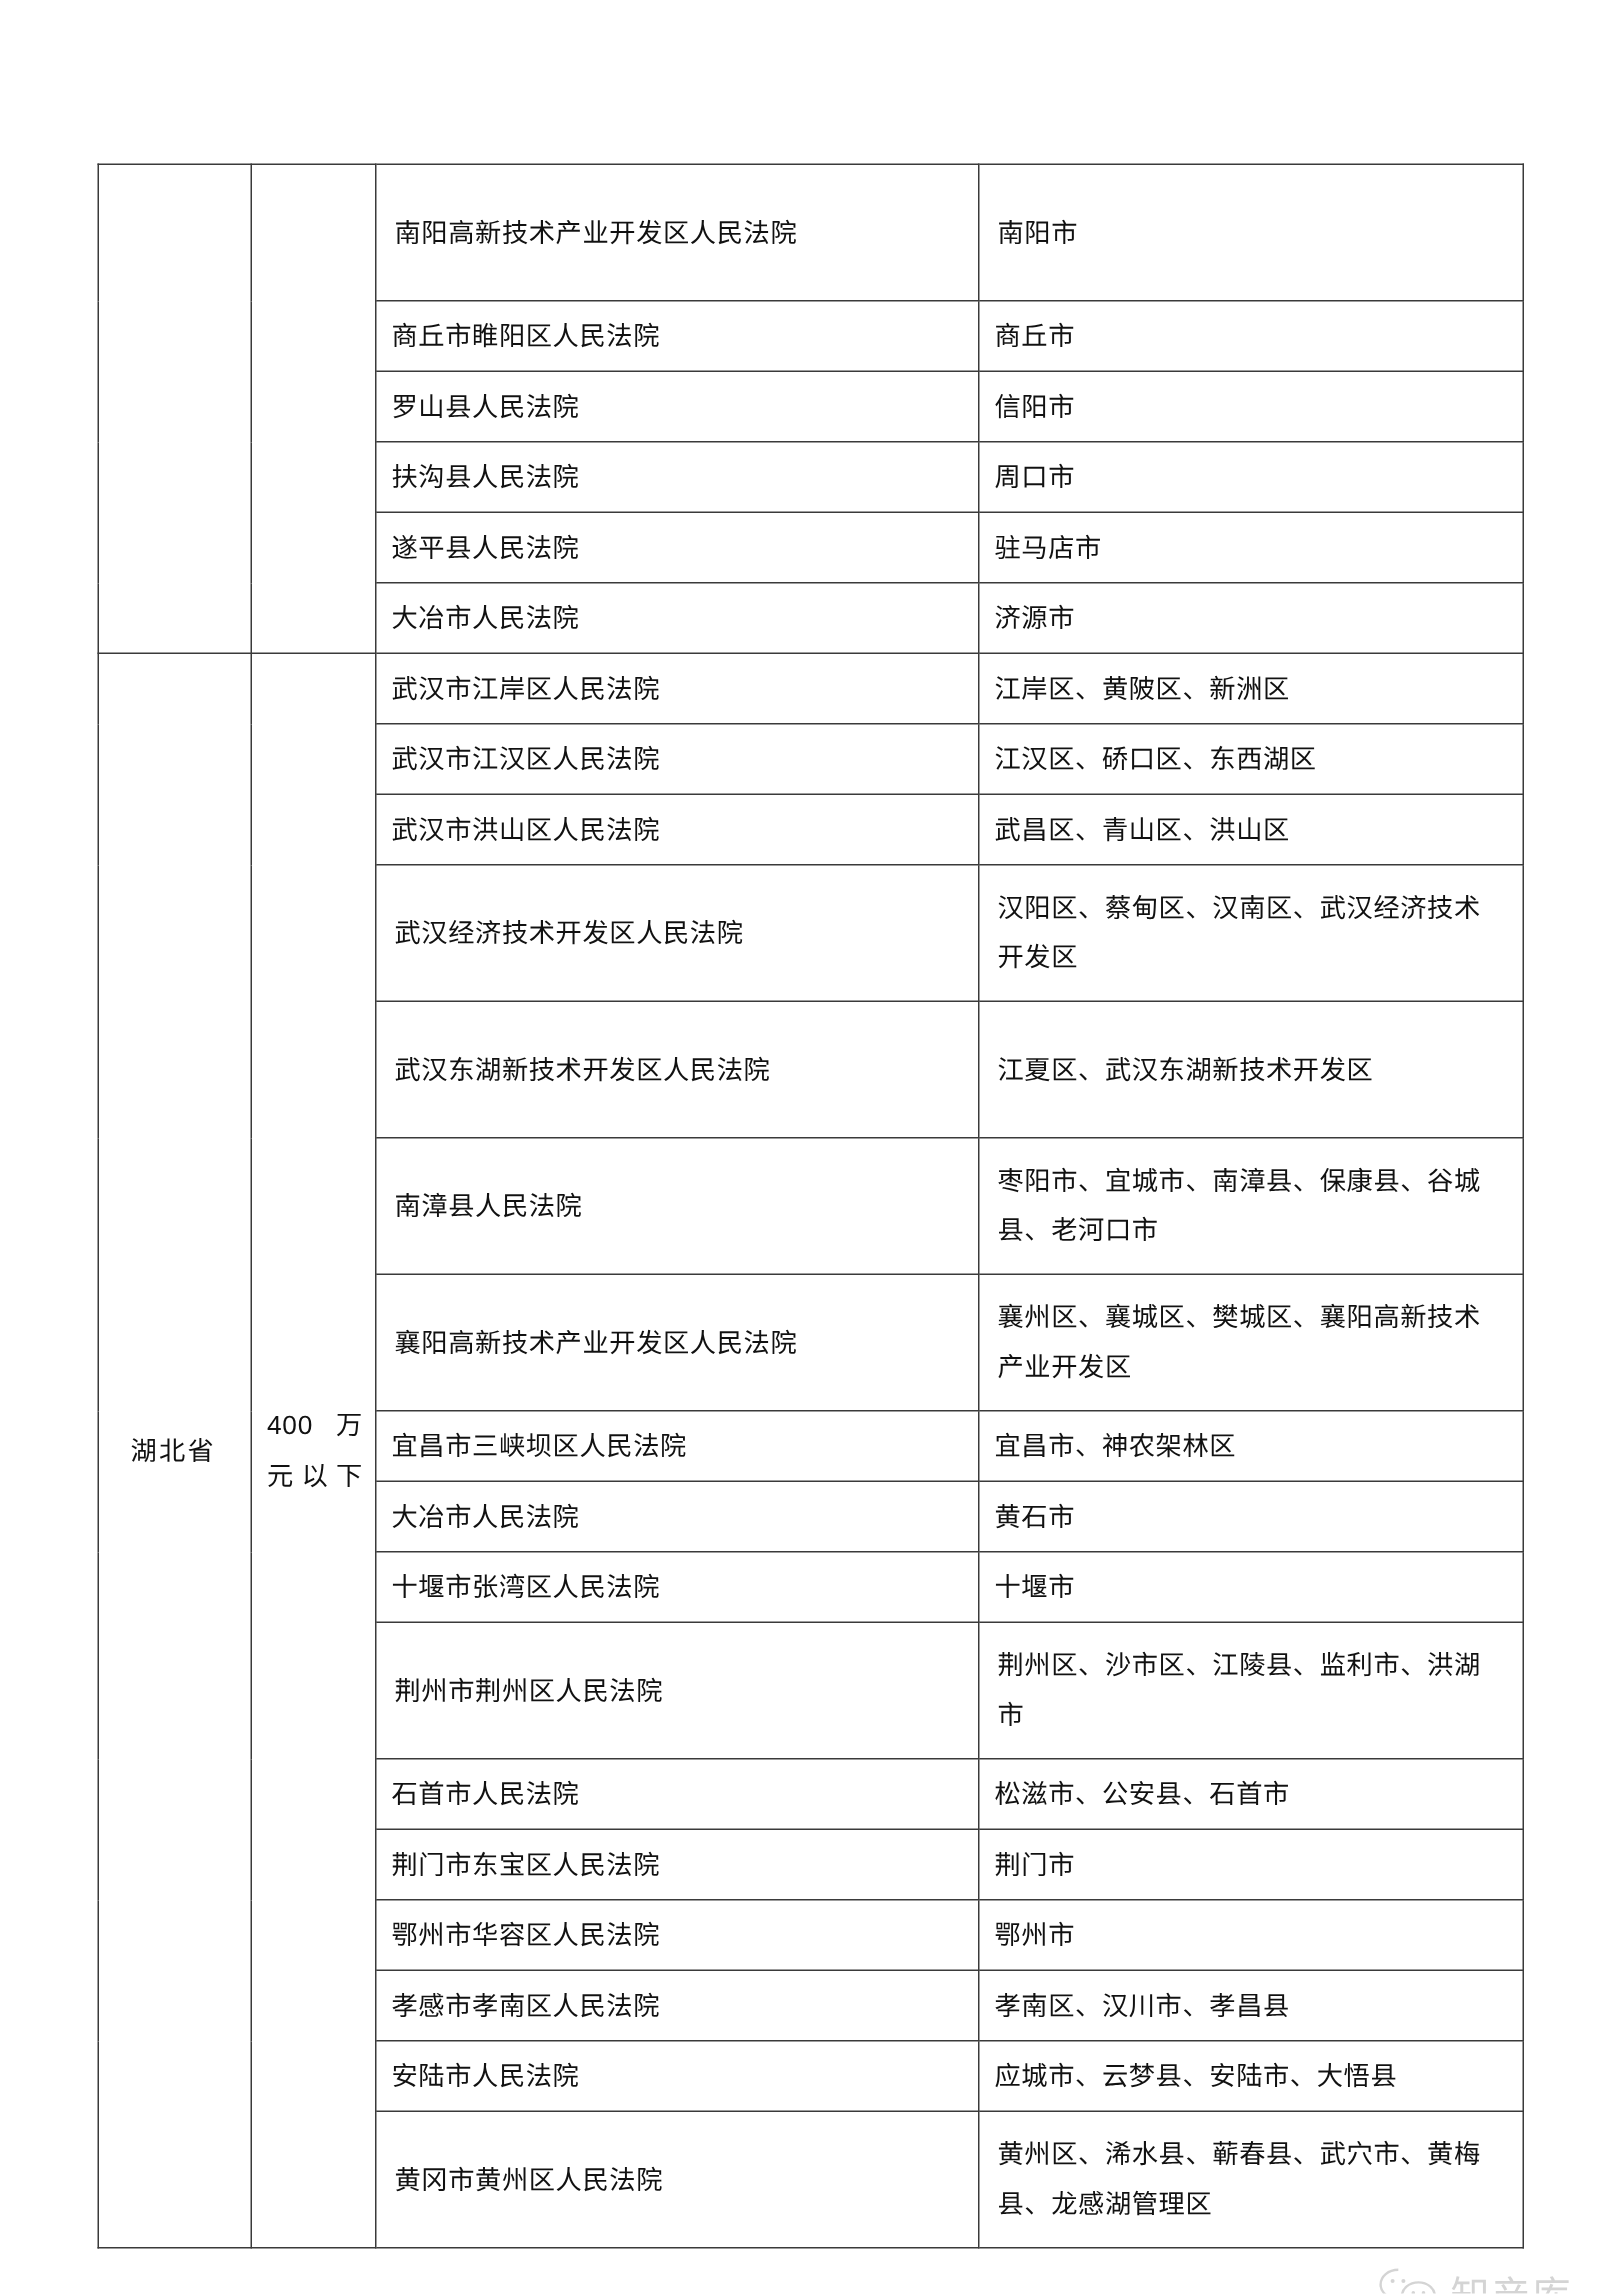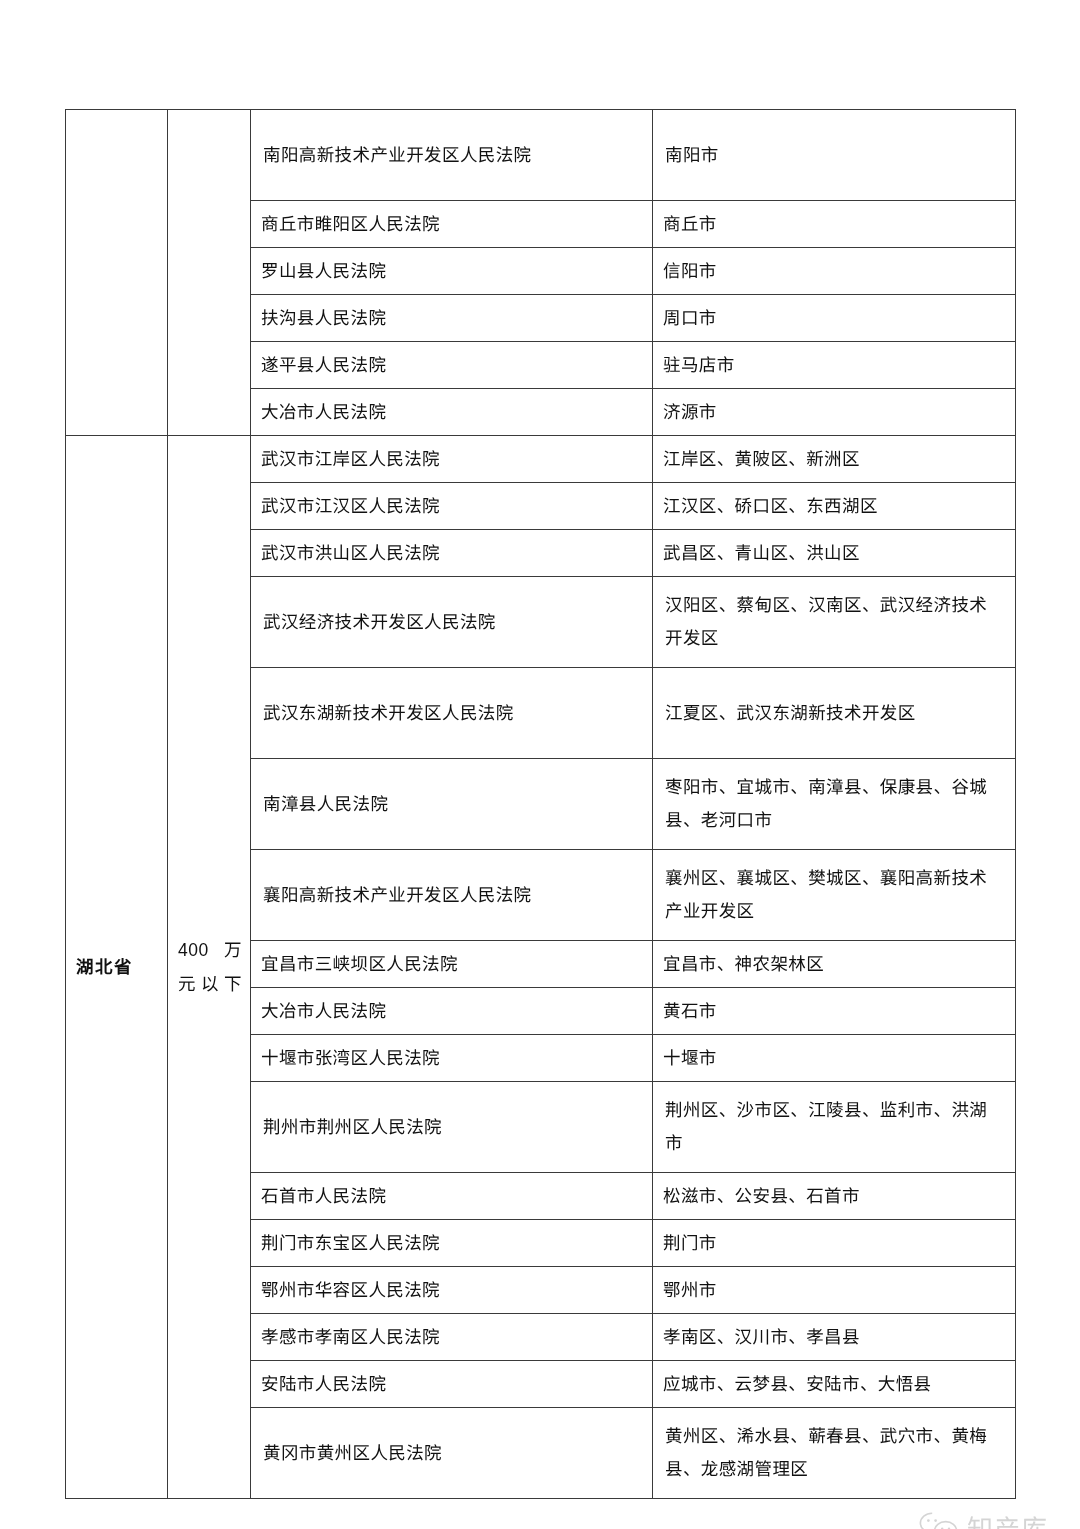--- a/index.html
+++ b/index.html
@@ -48,24 +48,23 @@
     letter-spacing: 0.4px;
   }
 
   
   .col-province { width: 102px; }
   .col-amount   { width: 83px;  }
   .col-court    { width: 402px; }
   .col-area     { width: 363px; }
 
   td.province-cell {
-    text-align: left;
+    text-align: center;
     vertical-align: middle;
     letter-spacing: 1.5px;
-    font-weight: bold;
   }
 
   td.amount-cell {
     text-align: center;
     vertical-align: middle;
     padding: 0 8px;
     letter-spacing: 0.5px;
   }
   td.amount-cell .amt-line {
     display: block;

